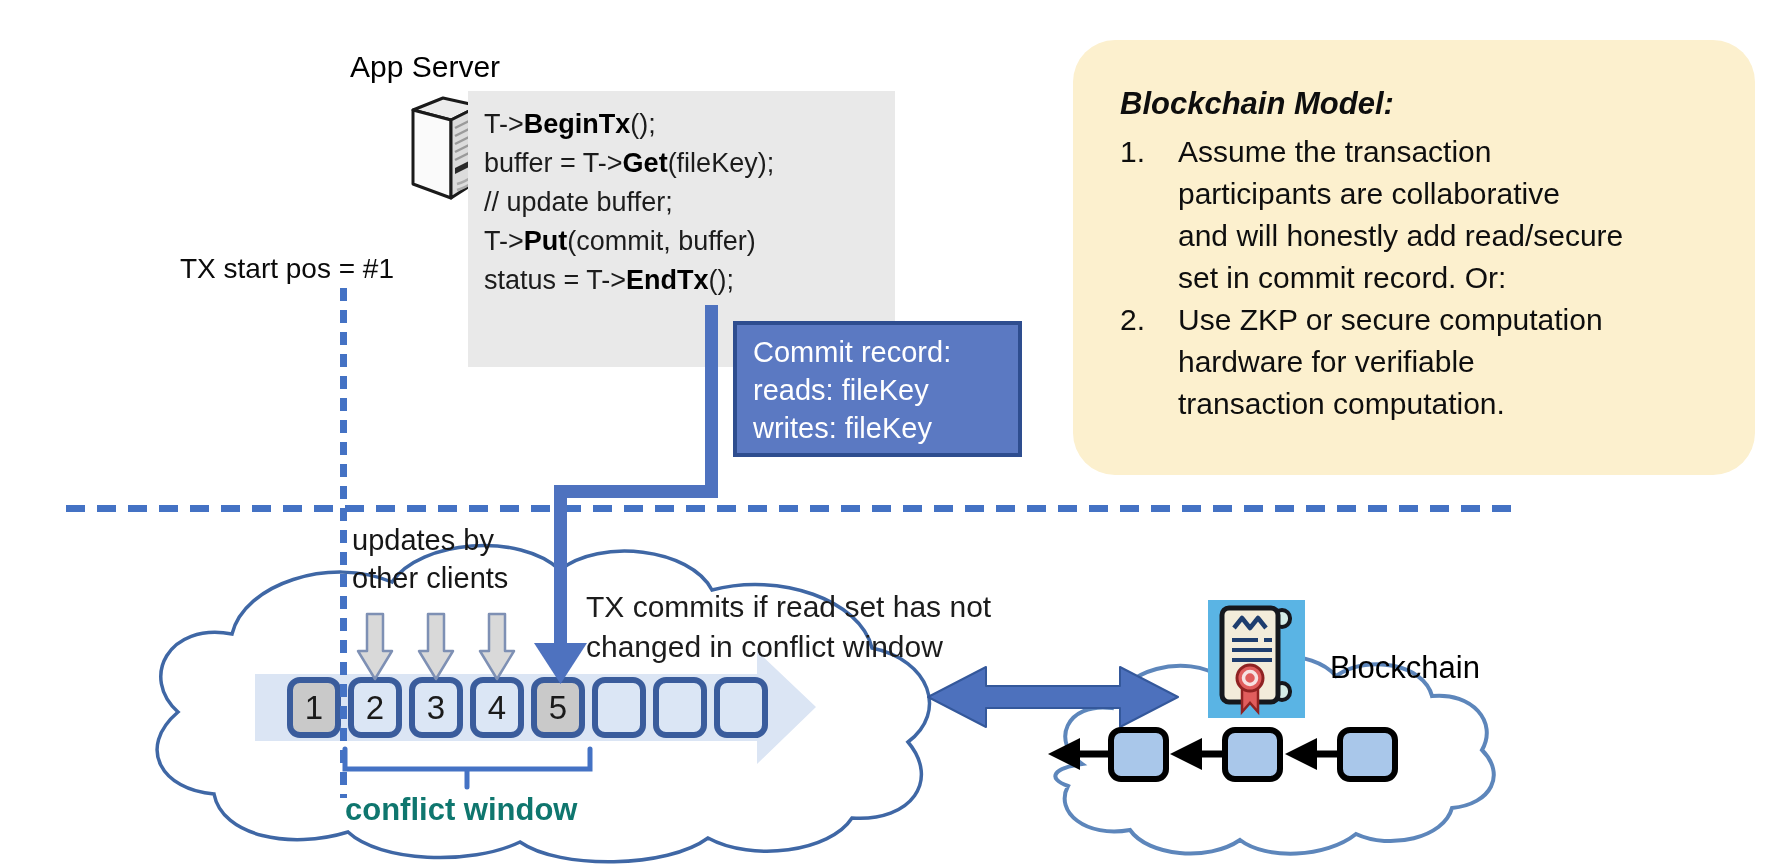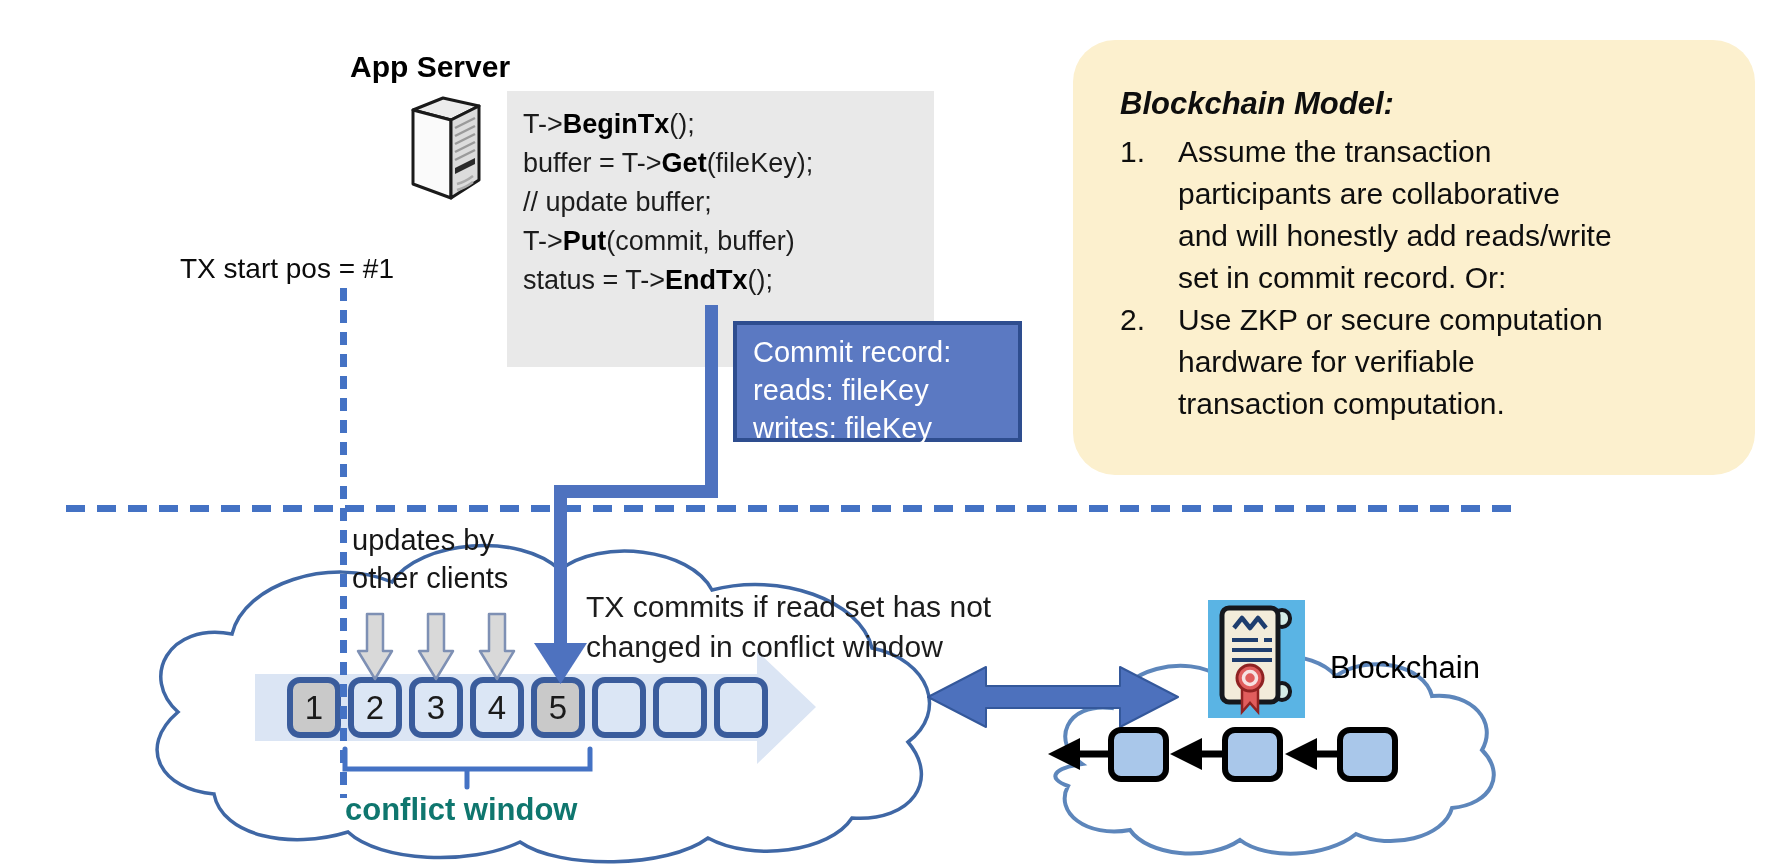--- a/index.html
+++ b/index.html
@@ -3,26 +3,26 @@
 <meta charset="utf-8">
 <style>
   html,body{margin:0;padding:0;background:#fff;}
   body{width:1780px;height:868px;position:relative;overflow:hidden;
        font-family:"Liberation Sans", sans-serif;color:#111;}
   .abs{position:absolute;}
   svg.base{position:absolute;left:0;top:0;z-index:0;}
   .htmllayer{position:absolute;left:0;top:0;width:1780px;height:868px;z-index:10;}
   svg.overlay{position:absolute;left:0;top:0;z-index:20;pointer-events:none;}
 
-  .app-title{left:350px;top:50px;font-size:30px;font-weight:bold;color:#000;}
-  .code-box{left:507px;top:91px;width:427px;height:276px;background:#e9e9e9;
+  .app-title{left:350px;top:50px;font-size:30px;font-weight:normal;color:#000;}
+  .code-box{left:468px;top:91px;width:427px;height:276px;background:#e9e9e9;
             font-size:27px;line-height:39px;padding:14px 0 0 16px;box-sizing:border-box;color:#1c1c1c;}
   .code-box b{font-weight:bold;color:#000;}
   .tx-start{left:180px;top:253px;font-size:28px;color:#0b0b0b;}
-  .commit-box{left:733px;top:321px;width:289px;height:121px;background:#5b79c2;
+  .commit-box{left:733px;top:321px;width:289px;height:136px;background:#5b79c2;
               border:4px solid #2e4d8f;box-sizing:border-box;color:#fff;
               font-size:29px;line-height:38px;padding:8px 0 0 16px;}
   .note{left:1073px;top:40px;width:682px;height:435px;background:#fcf0ce;border-radius:42px;
         box-sizing:border-box;padding:46px 36px 0 47px;color:#0e0e0e;}
   .note-title{font-size:31px;font-weight:bold;font-style:italic;margin:0 0 9px 0;}
   .note-item{position:relative;padding-left:58px;font-size:30px;line-height:42px;}
   .note-num{position:absolute;left:0;top:0;}
   .updates-label{left:352px;top:521px;font-size:29px;line-height:38px;color:#161616;}
   .txcommits-label{left:586px;top:587px;font-size:30px;line-height:40px;color:#1c1c1c;}
   .conflict-label{left:345px;top:792px;font-size:31px;font-weight:bold;color:#0f766e;}
@@ -102,21 +102,21 @@
     <div>reads: fileKey</div>
     <div>writes: fileKey</div>
   </div>
 
   <div class="abs note">
     <div class="note-title">Blockchain Model:</div>
     <div class="note-item">
       <span class="note-num">1.</span>
       <div>Assume the transaction</div>
       <div>participants are collaborative</div>
-      <div>and will honestly add reads/write</div>
+      <div>and will honestly add read/secure</div>
       <div>set in commit record.  Or:</div>
     </div>
     <div class="note-item">
       <span class="note-num">2.</span>
       <div>Use ZKP or secure computation</div>
       <div>hardware for verifiable</div>
       <div>transaction computation.</div>
     </div>
   </div>
 

